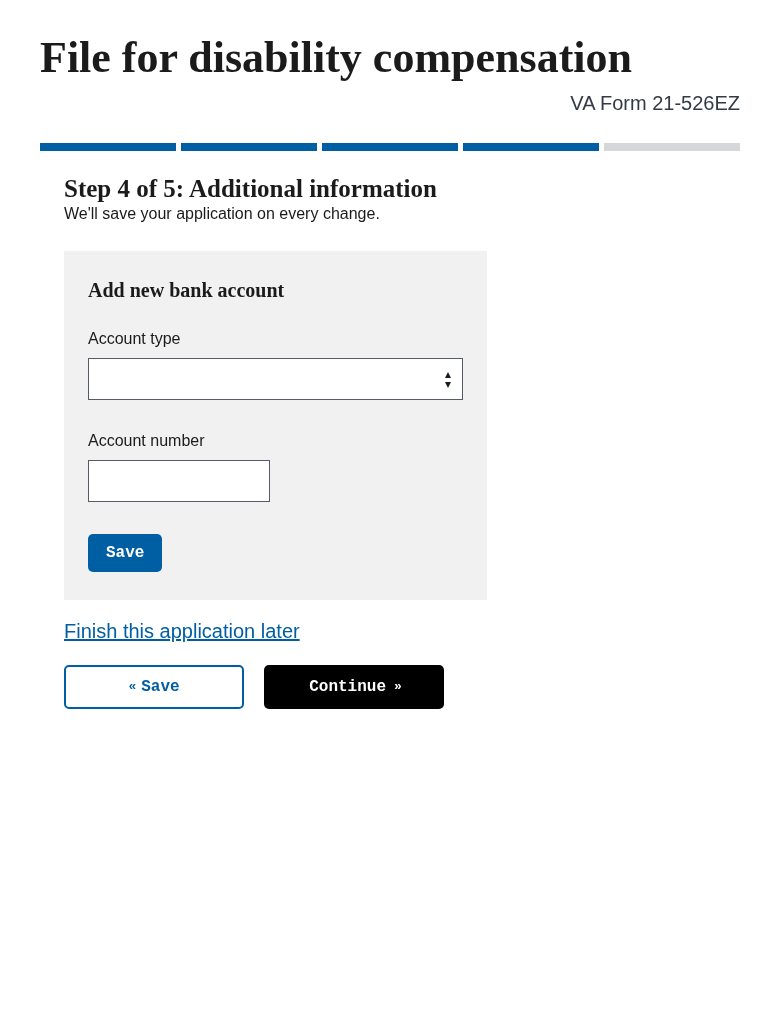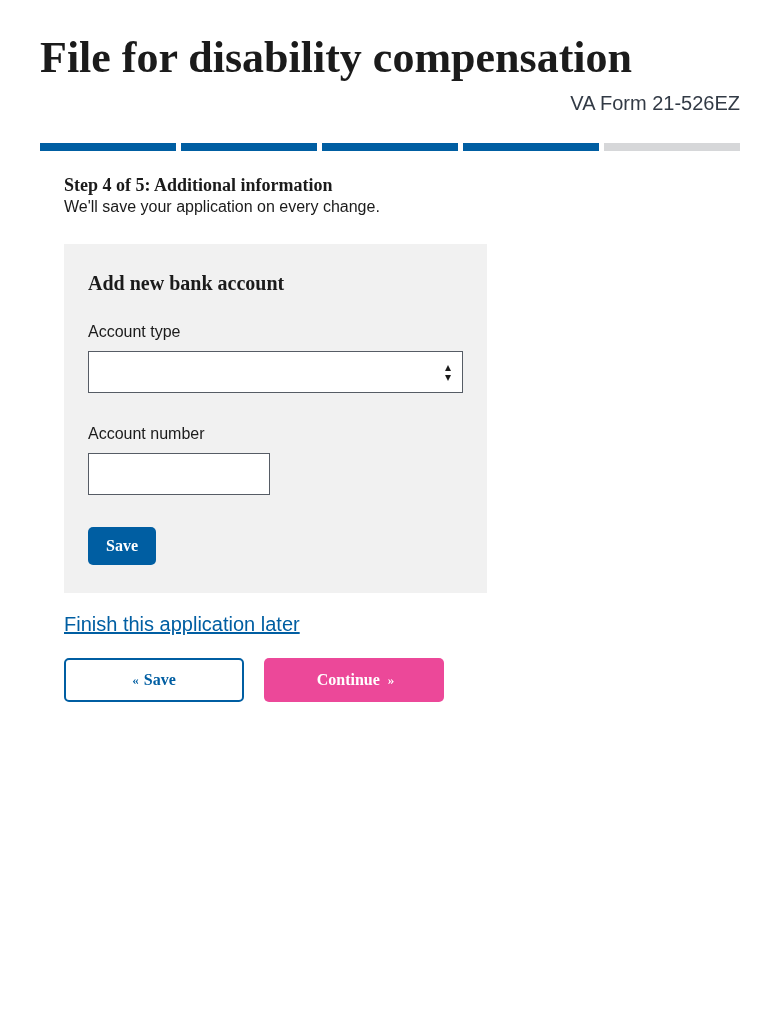--- a/index.html
+++ b/index.html
@@ -41,21 +41,21 @@
     }
     .progress-segment.filled {
       background: #005ea2;
     }
     .step-header {
       margin-left: 24px;
       margin-bottom: 28px;
     }
     .step-title {
       font-family: Georgia, serif;
-      font-size: 18px;
+      font-size: 25px;
       font-weight: 700;
       margin-bottom: 2px;
     }
     .step-help {
       font-family: -apple-system, BlinkMacSystemFont, 'Segoe UI', Helvetica, Arial, sans-serif;
       font-size: 16px;
       color: #1b1b1b;
     }
     .form-card {
       background: #f1f1f1;
@@ -120,34 +120,34 @@
       background: #fff;
       font-family: inherit;
     }
     .input-narrow {
       width: 182px;
     }
     .input-wide {
       width: 100%;
     }
     .btn {
-      font-family: Liberation Serif, serif;
+      font-family: Liberation Mono, monospace;
       font-size: 16px;
       font-weight: 700;
       padding: 12px 20px;
       border-radius: 5px;
       cursor: pointer;
       border: none;
       display: inline-flex;
       align-items: center;
       justify-content: center;
       gap: 8px;
     }
     .btn-primary {
-      background: #ec4899;
+      background: #000000;
       color: #fff;
     }
     .btn-save {
       background: #005ea2;
       color: #fff;
       padding: 10px 18px;
     }
     .btn-secondary {
       background: #fff;
       color: #005ea2;

